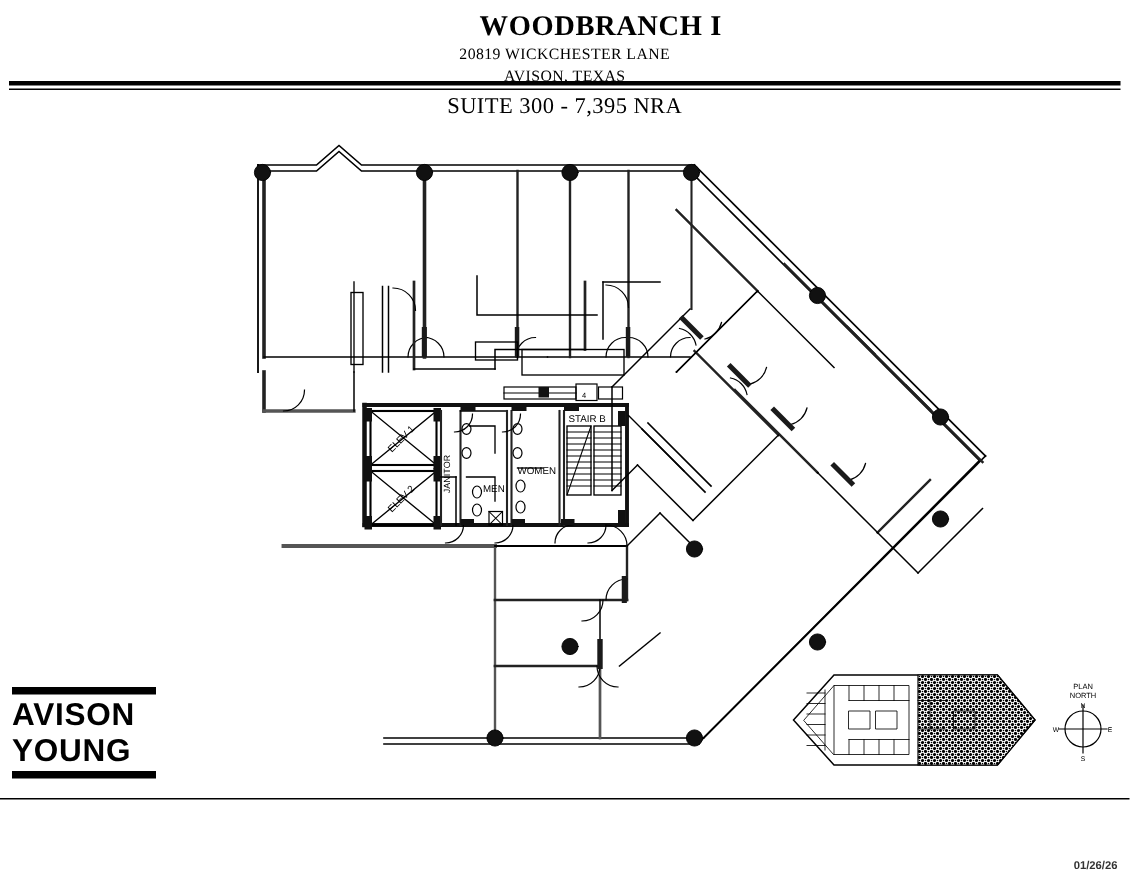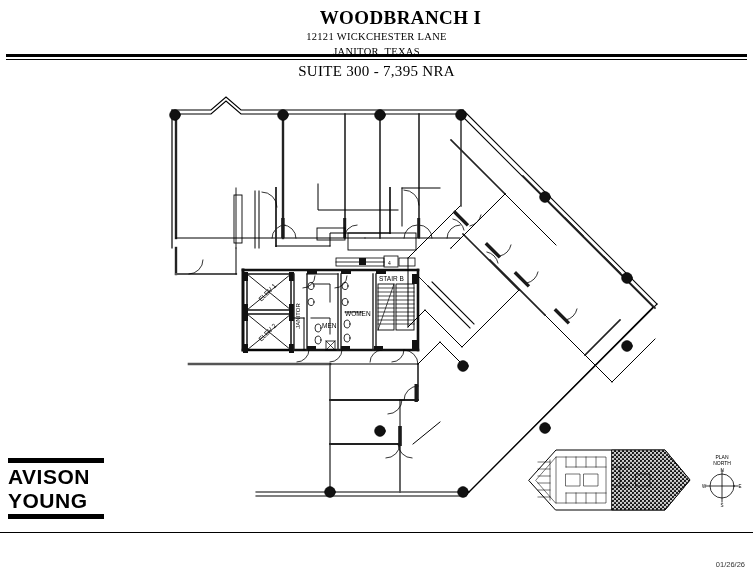--- a/index.html
+++ b/index.html
@@ -41,31 +41,31 @@
   .logo-bar{height:5px;background:#000;width:96px;}
   .logo-bar.bottom{margin-top:2px;}
   .logo-text{
     font-family:"Liberation Sans", sans-serif;
     font-weight:bold;font-size:21px;line-height:21px;
     letter-spacing:.5px;margin:3px 0 3px 0;
   }
   .foot-rule{position:absolute;left:0;top:532px;width:753px;height:1px;background:#000;}
   .contact{position:absolute;left:8px;top:538px;font-size:8.5px;line-height:11.5px;}
   .contact .lead{margin-bottom:4px;}
-  .datestamp{position:absolute;right:8px;top:560px;font-size:7.5px;color:#333;}
+  .datestamp{position:absolute;right:8px;top:572px;font-size:7.5px;color:#333;font-weight:bold;}
 </style>
 </head>
 <body>
 
 <div class="page">
 
   <div class="header">
     <div class="bldg-title">WOODBRANCH I</div>
-    <div class="bldg-addr">12121 WICKCHESTER LANE</div>
-    <div class="bldg-addr">JANITOR, TEXAS</div>
+    <div class="bldg-addr">20819 WICKCHESTER LANE</div>
+    <div class="bldg-addr">AVISON, TEXAS</div>
   </div>
   <div class="rule-thick"></div>
   <div class="rule-thin"></div>
   <div class="suite-line">SUITE 300 - 7,395 NRA</div>
 
   <div class="plan-wrap">
     <svg class="plan" width="753" height="430" viewBox="0 0 753 430" xmlns="http://www.w3.org/2000/svg">
       <defs>
         <pattern id="stipple" width="4" height="4" patternUnits="userSpaceOnUse">
           <rect width="4" height="4" fill="#ffffff"></rect>

